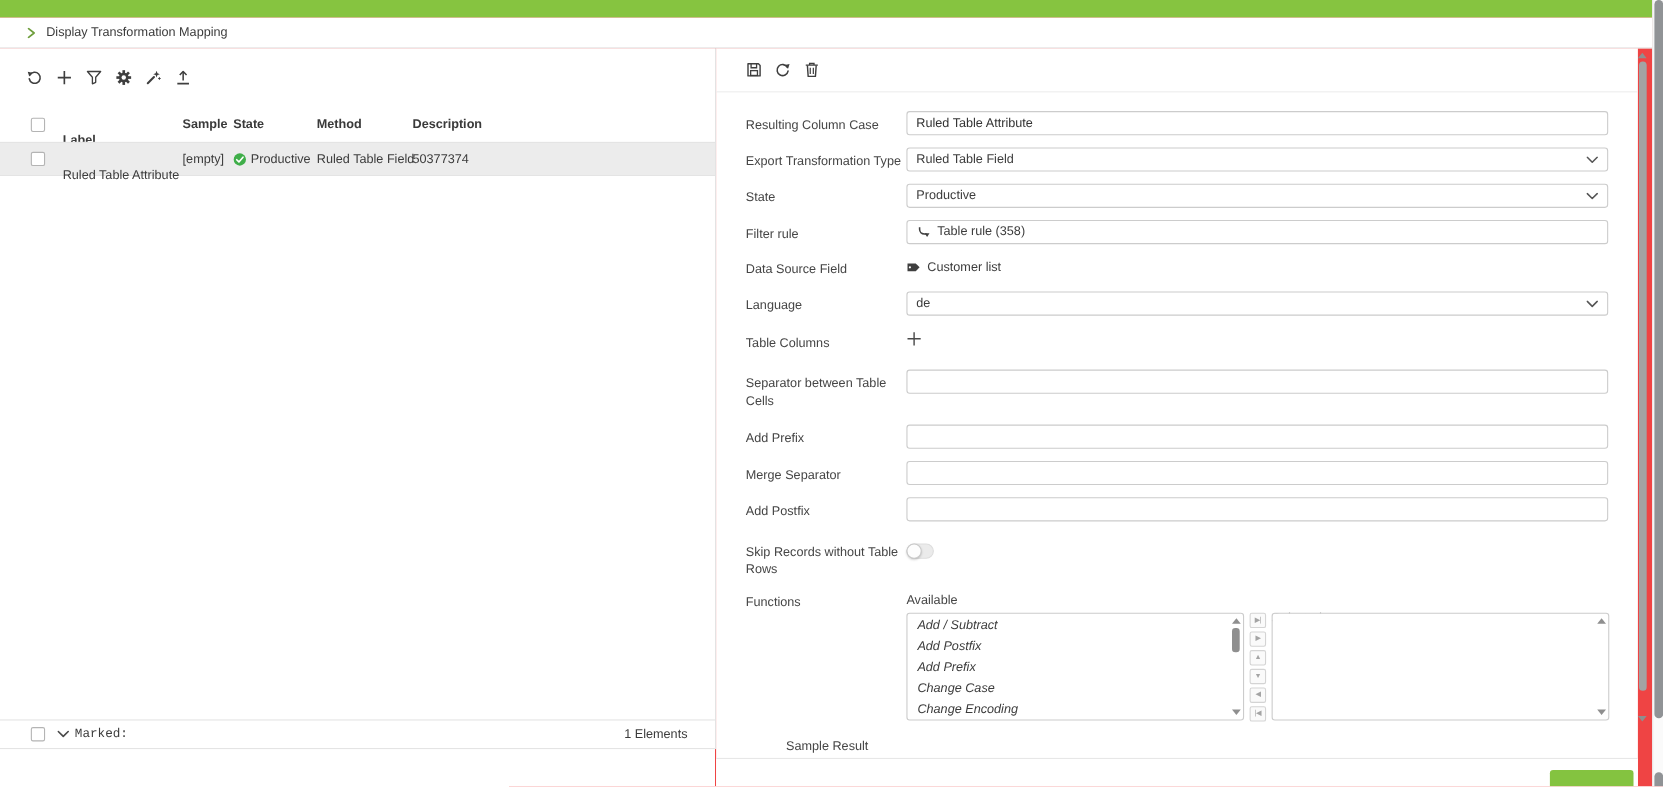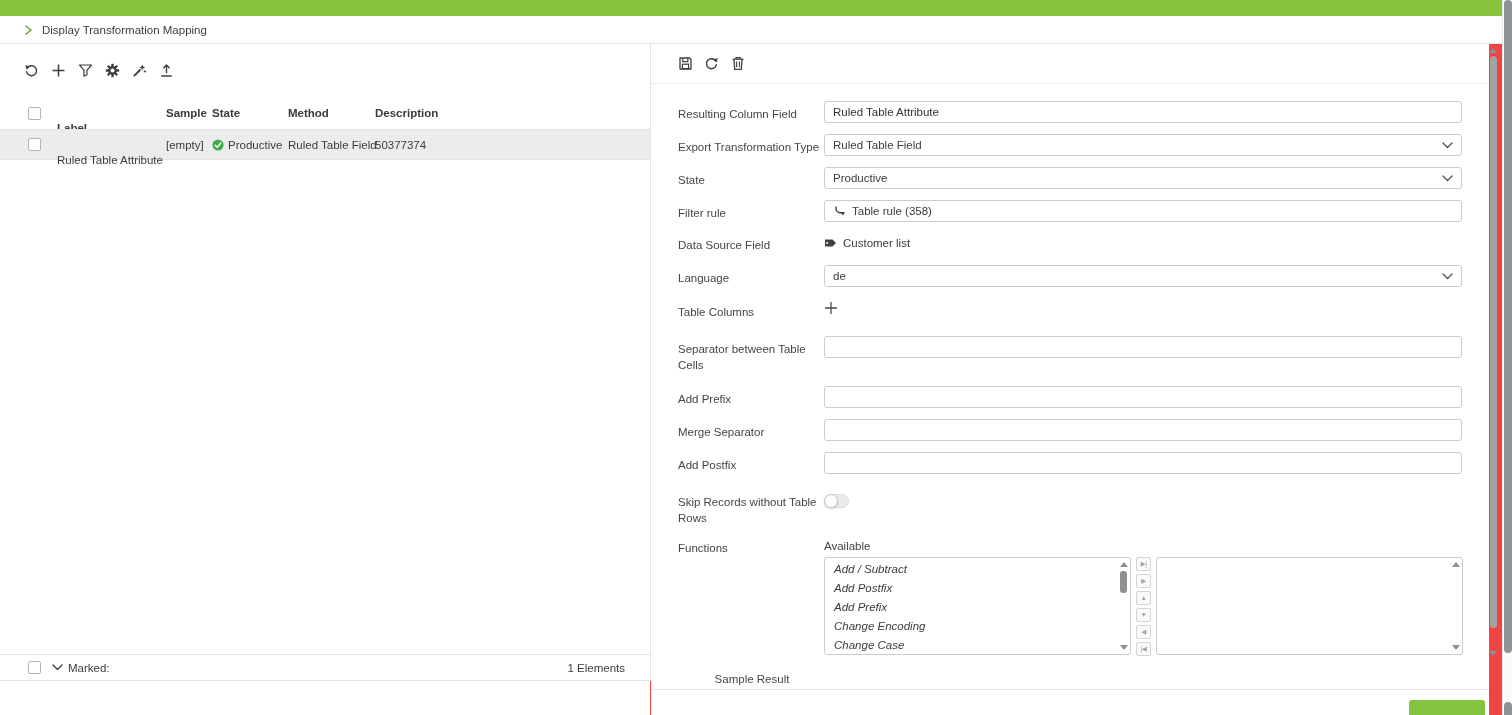--- a/index.html
+++ b/index.html
@@ -34,21 +34,21 @@
   .col-label { width:109px; white-space:nowrap; overflow:hidden;margin-top:30px; }
   .col-sample { width:46px; white-space:nowrap; }
   .col-state { width:76px; display:flex; align-items:center; gap:4px; white-space:nowrap; }
   .col-method { width:87px; white-space:nowrap; }
   .col-desc { flex:1; white-space:nowrap; }
 
   .lp-footer { position:absolute; left:0; top:610px; width:650px; height:27px;
     border-top:1px solid #e4e4e4; border-bottom:1px solid #e4e4e4;
     display:flex; align-items:center; padding:0 25px 0 28px; }
   .lp-footer .chev { margin-left:11px; }
-  .lp-footer .marked { margin-left:5px; color:#3c3c3c; }
+  .lp-footer .marked { margin-left:5px; color:#3c3c3c;font-family:Liberation Mono, monospace; }
   .lp-footer .count { margin-left:auto; color:#3c3c3c; }
 
   .vdivider { position:absolute; left:650px; top:44px; width:1px; height:637px; background:#e3e3e3; }
 
   
   .dp { position:absolute; left:651px; top:44px; width:838px; height:671px; overflow:hidden; background:#fff; }
   .dp-toolbar { position:absolute; left:0; top:0; width:838px; height:40px; border-bottom:1px solid #ededed;
     display:flex; align-items:center; padding-left:27px; gap:11px; }
 
   .frow { position:absolute; left:0; width:838px; }
@@ -231,21 +231,21 @@
         <svg width="14" height="15" viewBox="0 0 14 15">
             <path d="M1.5 3.2 h11" stroke="currentColor" stroke-width="1.3"></path>
             <path d="M5 3 V1.7 h4 V3" fill="none" stroke="currentColor" stroke-width="1.2"></path>
             <path d="M3 3.4 l0.7 10 h6.6 l0.7 -10" fill="none" stroke="currentColor" stroke-width="1.3" stroke-linejoin="round"></path>
             <path d="M5.6 5.6 v5.6 M8.4 5.6 v5.6" stroke="currentColor" stroke-width="1.1"></path>
           </svg>
       </span>
     </div>
 
     <div class="frow fr1">
-      <div class="flabel">Resulting Column Field</div>
+      <div class="flabel">Resulting Column Case</div>
       <div class="fctrl">
         <input class="tinput" type="text" value="Ruled Table Attribute" style="">
       </div>
     </div>
 
     <div class="frow fr2">
       <div class="flabel">Export Transformation Type</div>
       <div class="fctrl">
         <div class="dselect">
           <span>Ruled Table Field</span>
@@ -367,22 +367,22 @@
     <div class="frow fr13">
       <div class="flabel" style="padding-top:0;">Functions</div>
       <div class="dual-label-avail">Available</div>
       <div class="dual-label-sel">Selected</div>
 
       <div class="listbox lb-avail">
         <ul>
           <li>Add / Subtract</li>
           <li>Add Postfix</li>
           <li>Add Prefix</li>
+          <li>Change Case</li>
           <li>Change Encoding</li>
-          <li>Change Case</li>
         </ul>
         <div class="lb-scroll">
           <span class="arr-up"></span>
           <span class="lb-thumb"></span>
           <span class="arr-dn"></span>
         </div>
       </div>
 
       <div class="xfer">
         <div class="xbtn">▶|</div>

